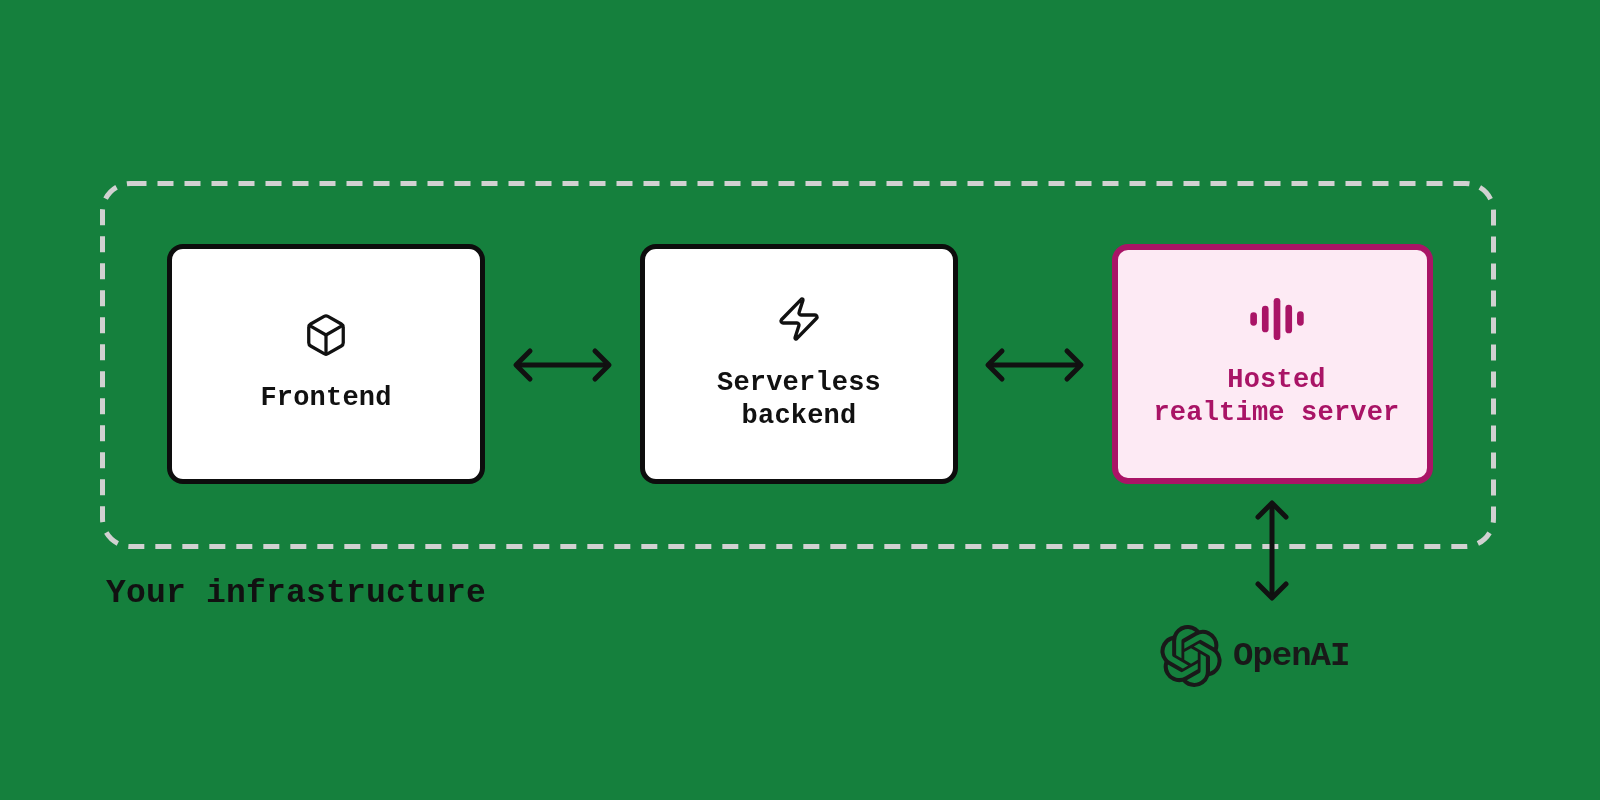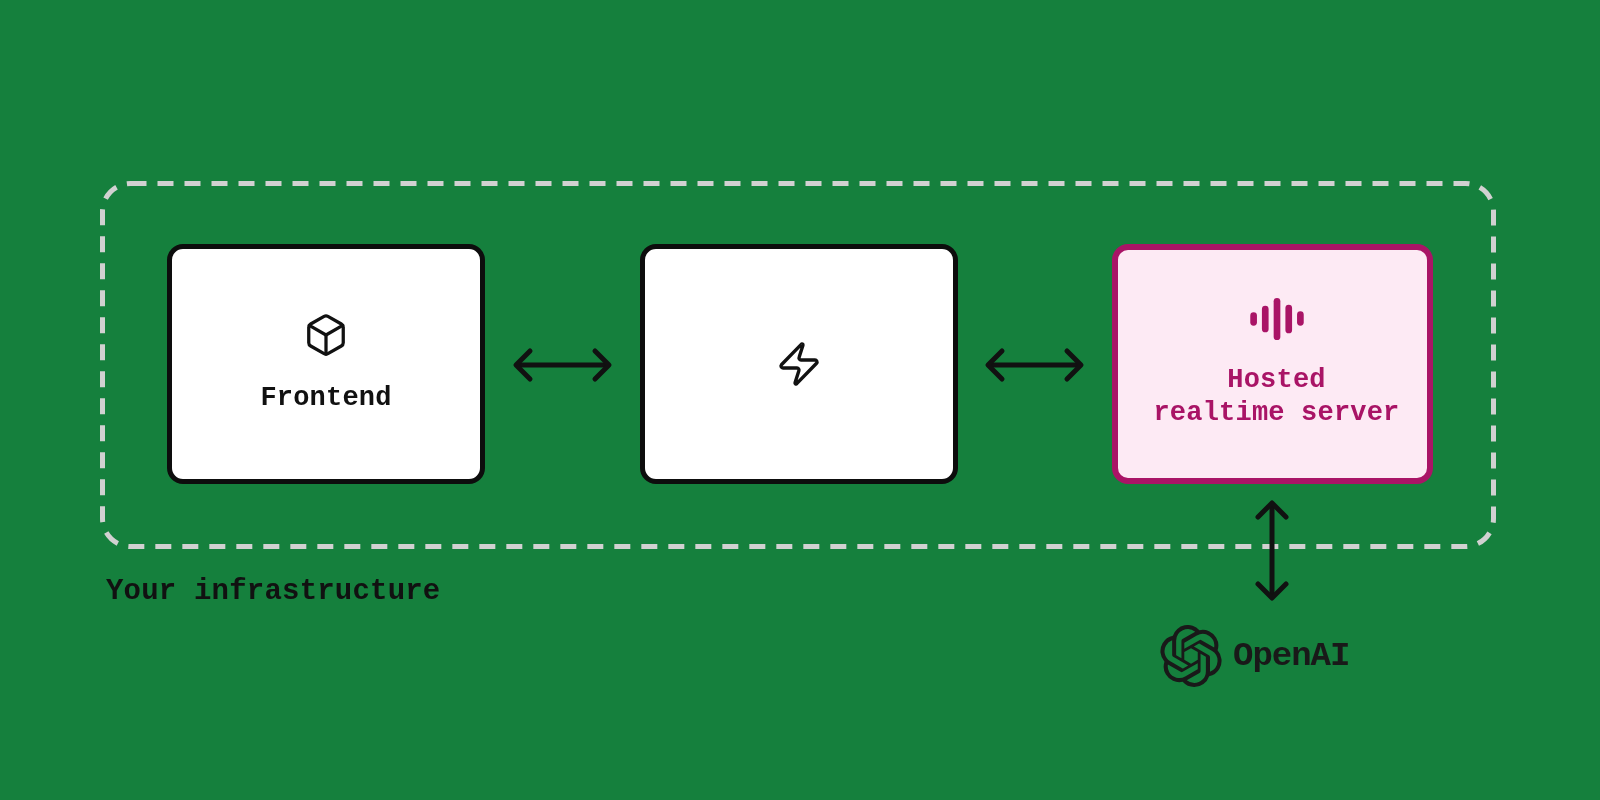--- a/index.html
+++ b/index.html
@@ -49,21 +49,21 @@
   .node.highlight .node-label { color: #a91466; }
   .node.highlight .node-icon { color: #a91466; }
   #node-frontend { left: 167px; }
   #node-backend  { left: 640px; }
   #node-realtime { left: 1112px; width: 321px; padding-left: 8px; }
 
   .boundary-label {
     position: absolute;
     left: 106px;
     top: 575px;
-    font-size: 29px;
+    font-size: 33px;
     font-weight: 700;
     color: #111111;
     letter-spacing: 0.2px;
   }
   .openai-logo {
     position: absolute;
     left: 1160px;
     top: 625px;
     display: flex;
     align-items: center;
@@ -109,20 +109,22 @@
       <path d="m3.3 7 8.7 5 8.7-5"></path>
       <path d="M12 22V12"></path>
     </svg>
     <div class="node-label">Frontend</div>
   </div>
 
   <div class="node" id="node-backend">
     <svg class="node-icon" width="48" height="48" viewBox="0 0 24 24" fill="none" stroke="currentColor" stroke-width="1.7" stroke-linecap="round" stroke-linejoin="round">
       <path d="M4 14a1 1 0 0 1-.78-1.63l9.9-10.2a.5.5 0 0 1 .86.46l-1.92 6.02A1 1 0 0 0 13 10h7a1 1 0 0 1 .78 1.63l-9.9 10.2a.5.5 0 0 1-.86-.46l1.92-6.02A1 1 0 0 0 11 14z"></path>
     </svg>
+    <div class="node-label">Serverless
+backend</div>
   </div>
 
   <div class="node highlight" id="node-realtime">
     <svg class="node-icon" width="54" height="42" viewBox="0 0 56 44" fill="currentColor">
       <rect x="0" y="15" width="7" height="14" rx="3.5"></rect>
       <rect x="12.2" y="8" width="7" height="28" rx="3.5"></rect>
       <rect x="24.5" y="0" width="7" height="44" rx="3.5"></rect>
       <rect x="36.8" y="7" width="7" height="30" rx="3.5"></rect>
       <rect x="49" y="14" width="7" height="15" rx="3.5"></rect>
     </svg>

